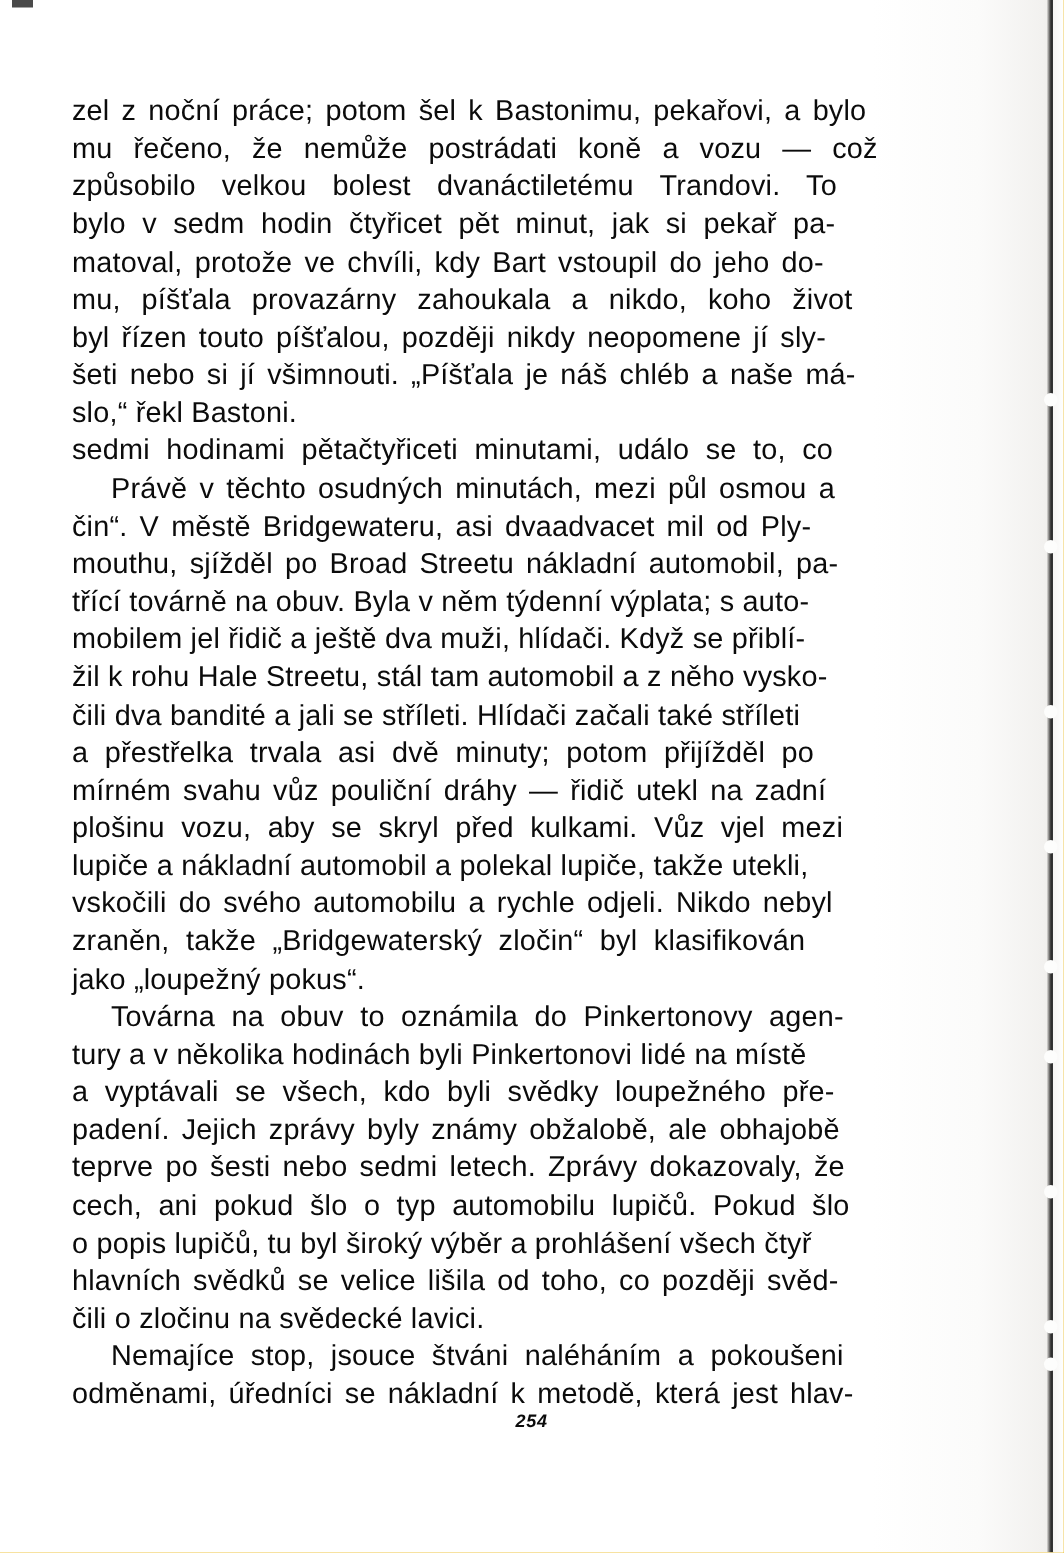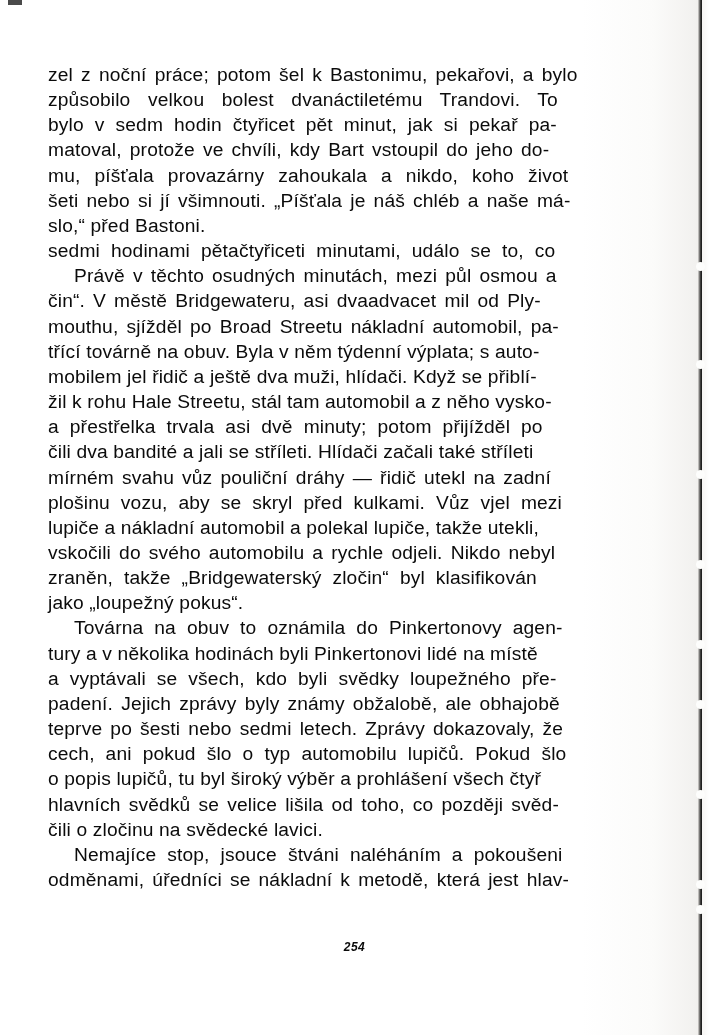--- a/index.html
+++ b/index.html
@@ -114,35 +114,37 @@
 <body>
 
 <div class="page">
 
   <div class="paper-tint"></div>
 
   <div class="corner-speck"></div>
 
   <div class="text-block">
       <span class="line j1">zel z noční práce; potom šel k Bastonimu, pekařovi, a bylo</span>
+      <span class="line j3">mu řečeno, že nemůže postrádati koně a vozu — což</span>
       <span class="line j4">způsobilo velkou bolest dvanáctiletému Trandovi. To</span>
       <span class="line j2">bylo v sedm hodin čtyřicet pět minut, jak si pekař pa-</span>
       <span class="line j1">matoval, protože ve chvíli, kdy Bart vstoupil do jeho do-</span>
       <span class="line j3">mu, píšťala provazárny zahoukala a nikdo, koho život</span>
+      <span class="line j1">byl řízen touto píšťalou, později nikdy neopomene jí sly-</span>
       <span class="line j1">šeti nebo si jí všimnouti. „Píšťala je náš chléb a naše má-</span>
-      <span class="line">slo,“ před Bastoni.</span>
+      <span class="line">slo,“ řekl Bastoni.</span>
       <span class="line j2">sedmi hodinami pětačtyřiceti minutami, událo se to, co</span>
       <span class="line j1" style="text-indent: 26px;">Právě v těchto osudných minutách, mezi půl osmou a</span>
       <span class="line j1">čin“. V městě Bridgewateru, asi dvaadvacet mil od Ply-</span>
       <span class="line j1">mouthu, sjížděl po Broad Streetu nákladní automobil, pa-</span>
       <span class="line">třící továrně na obuv. Byla v něm týdenní výplata; s auto-</span>
       <span class="line">mobilem jel řidič a ještě dva muži, hlídači. Když se přiblí-</span>
       <span class="line">žil k rohu Hale Streetu, stál tam automobil a z něho vysko-</span>
+      <span class="line">čili dva bandité a jali se stříleti. Hlídači začali také stříleti</span>
       <span class="line j2">a přestřelka trvala asi dvě minuty; potom přijížděl po</span>
-      <span class="line">čili dva bandité a jali se stříleti. Hlídači začali také stříleti</span>
       <span class="line j1">mírném svahu vůz pouliční dráhy — řidič utekl na zadní</span>
       <span class="line j2">plošinu vozu, aby se skryl před kulkami. Vůz vjel mezi</span>
       <span class="line">lupiče a nákladní automobil a polekal lupiče, takže utekli,</span>
       <span class="line j1">vskočili do svého automobilu a rychle odjeli. Nikdo nebyl</span>
       <span class="line j2">zraněn, takže „Bridgewaterský zločin“ byl klasifikován</span>
       <span class="line">jako „loupežný pokus“.</span>
       <span class="line j2" style="text-indent: 26px;">Továrna na obuv to oznámila do Pinkertonovy agen-</span>
       <span class="line">tury a v několika hodinách byli Pinkertonovi lidé na místě</span>
       <span class="line j2">a vyptávali se všech, kdo byli svědky loupežného pře-</span>
       <span class="line j1">padení. Jejich zprávy byly známy obžalobě, ale obhajobě</span>

